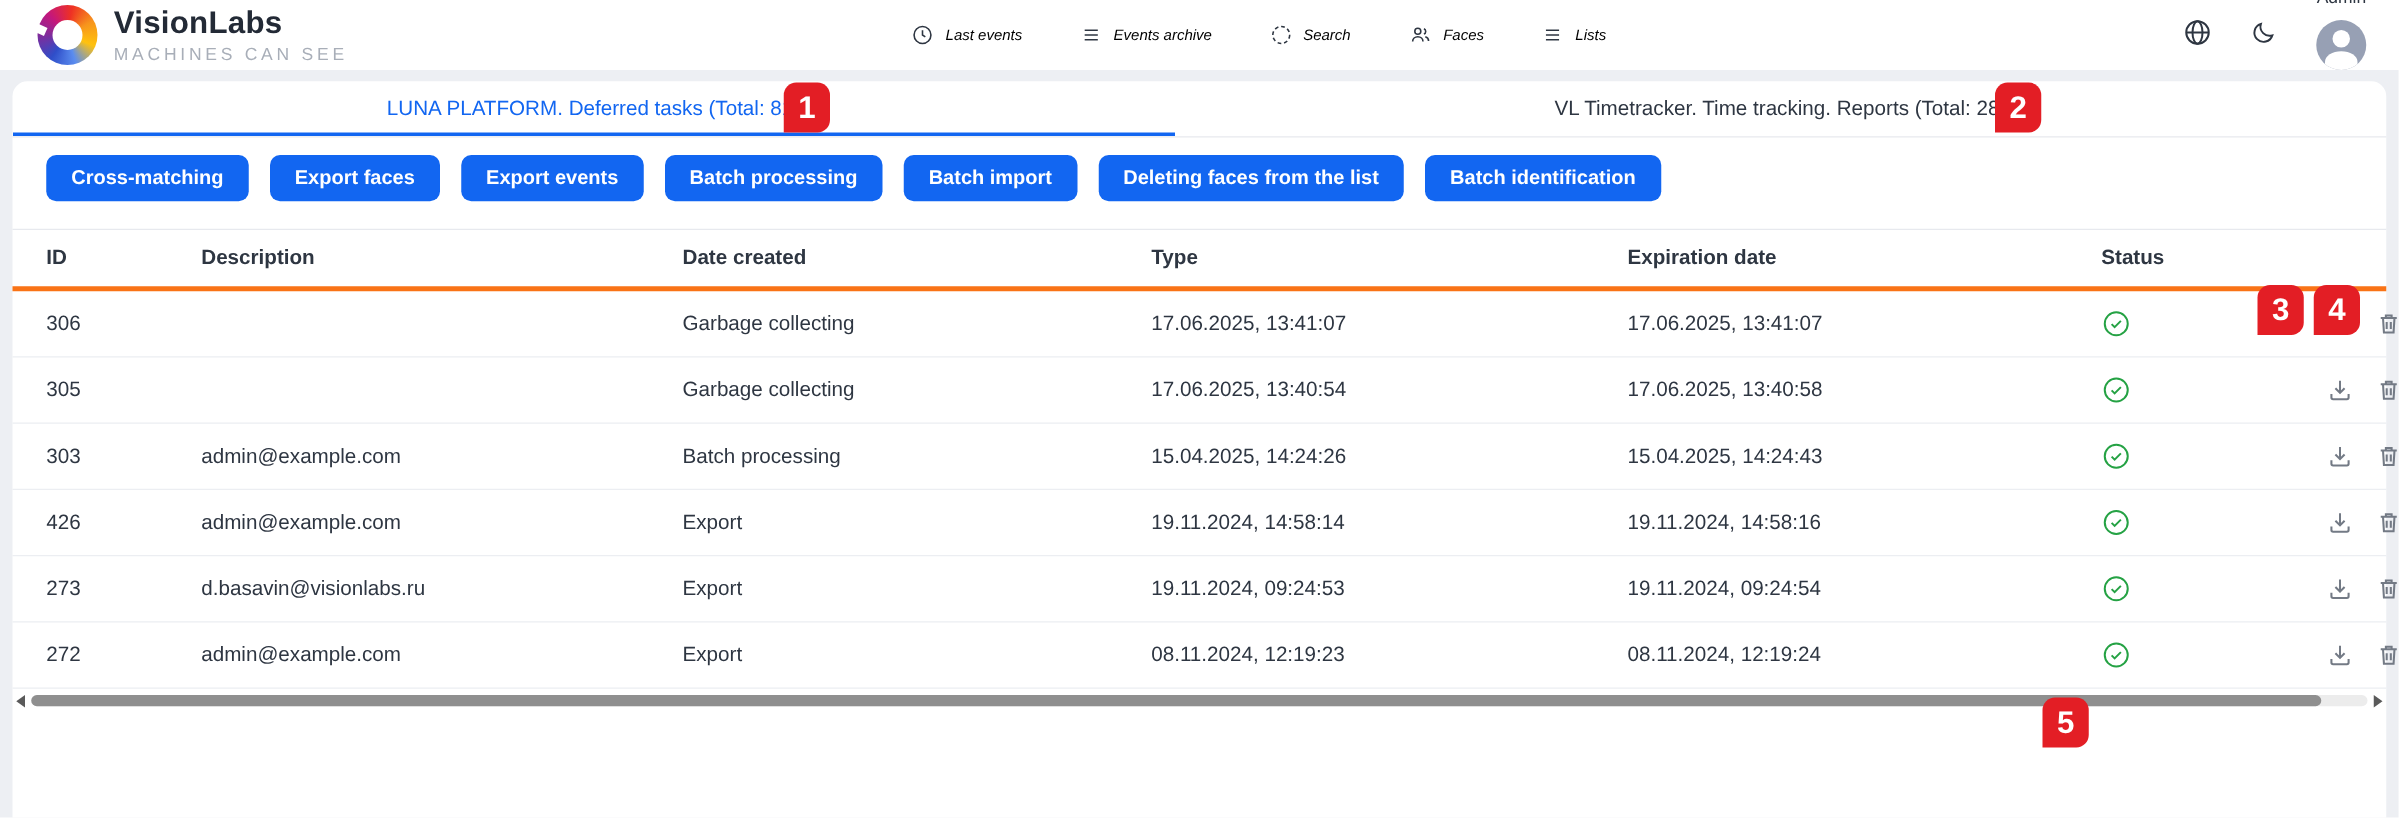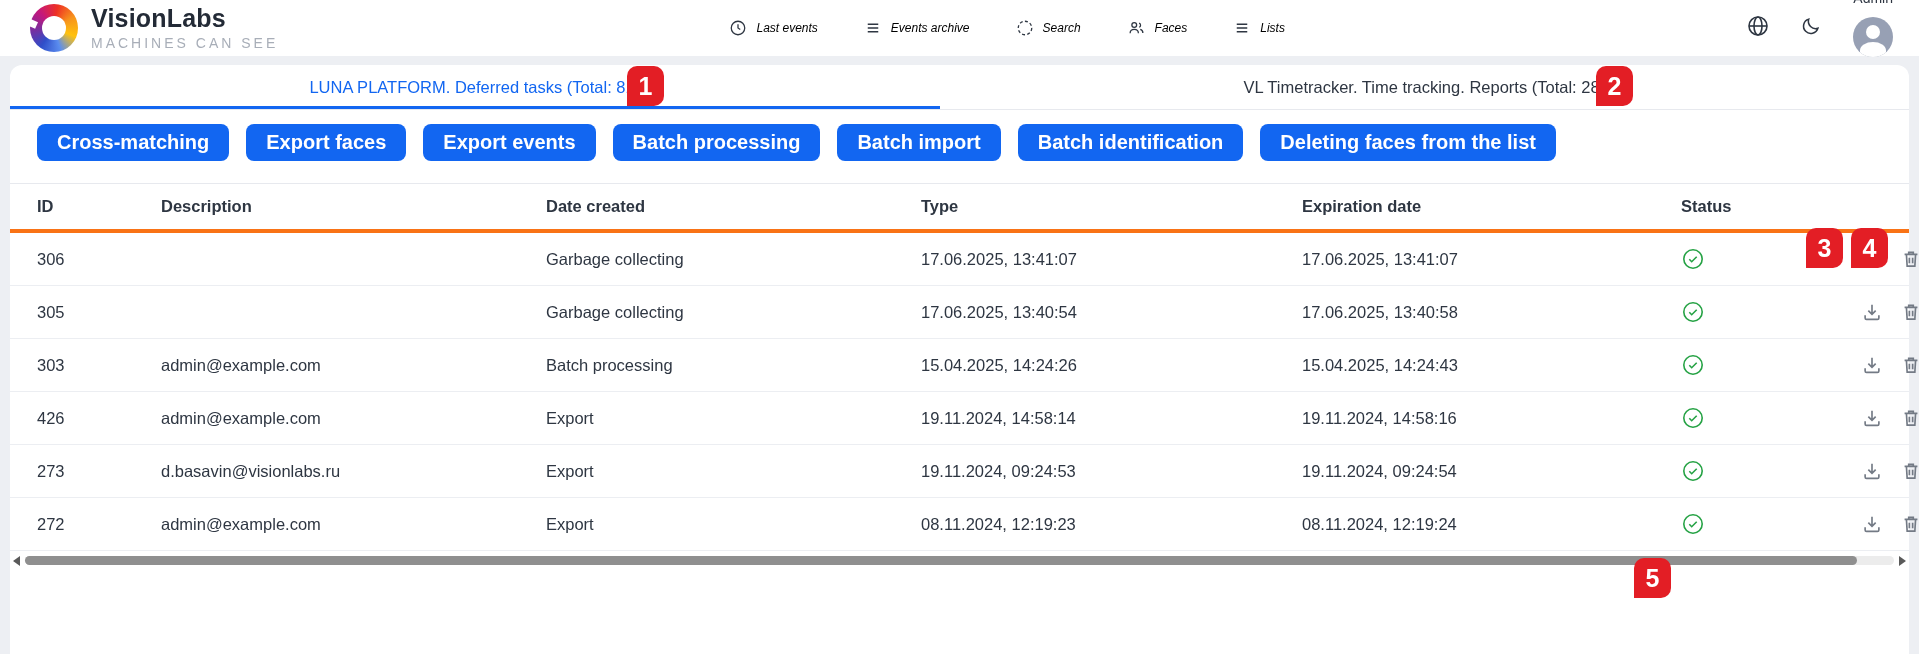--- a/index.html
+++ b/index.html
@@ -39,21 +39,21 @@
 
   .tabs { display:flex; height:45px; border-bottom:1px solid #e7e9ee; }
   .tab { display:flex; align-items:center; justify-content:center; font-size:16.5px;
     cursor:pointer; color:#2e3642; height:100%; }
   .tab-left { width:935px; }
   .tab-right { width:975px; }
   .tab.active { color:#1266f1; box-shadow:inset 0 -3px 0 #1266f1; }
 
   .actions { display:flex; gap:17px; padding:14px 17px 0 27px; }
   .action-btn { height:37px; padding:0 20px; background:#1266f1; color:#fff; border:none;
-    border-radius:8px; font-size:20px; font-weight:600; font-family:inherit; cursor:pointer; white-space:nowrap; }
+    border-radius:8px; font-size:16px; font-weight:600; font-family:inherit; cursor:pointer; white-space:nowrap; }
 
   .table { margin-top:22px; }
   .trow { display:grid;
     grid-template-columns:124px 385px 375px 381px 379px 180px 86px 1fr;
     align-items:center; padding-left:27px; height:53px;
     border-bottom:1px solid #eceef2; font-size:16.5px; }
   .thead { height:50px; font-weight:700; border-top:1px solid #e7e9ee; border-bottom:4px solid #f97316; }
   .cell { overflow:hidden; text-overflow:ellipsis; white-space:nowrap; }
   .status-cell svg { display:block; }
   .icons-cell { display:flex; gap:17px; align-items:center; }
@@ -174,22 +174,22 @@
       <span>VL Timetracker. Time tracking. Reports (Total: 28)</span>
     </div>
   </div>
 
   <div class="actions">
         <button class="action-btn">Cross-matching</button>
         <button class="action-btn">Export faces</button>
         <button class="action-btn">Export events</button>
         <button class="action-btn">Batch processing</button>
         <button class="action-btn">Batch import</button>
+        <button class="action-btn">Deleting faces from the list</button>
         <button class="action-btn">Batch identification</button>
-        <button class="action-btn">Deleting faces from the list</button>
       </div>
 
   <div class="table">
     <div class="trow thead">
       <div class="cell">ID</div>
       <div class="cell">Description</div>
       <div class="cell">Date created</div>
       <div class="cell">Type</div>
       <div class="cell">Expiration date</div>
       <div class="cell">Status</div>

